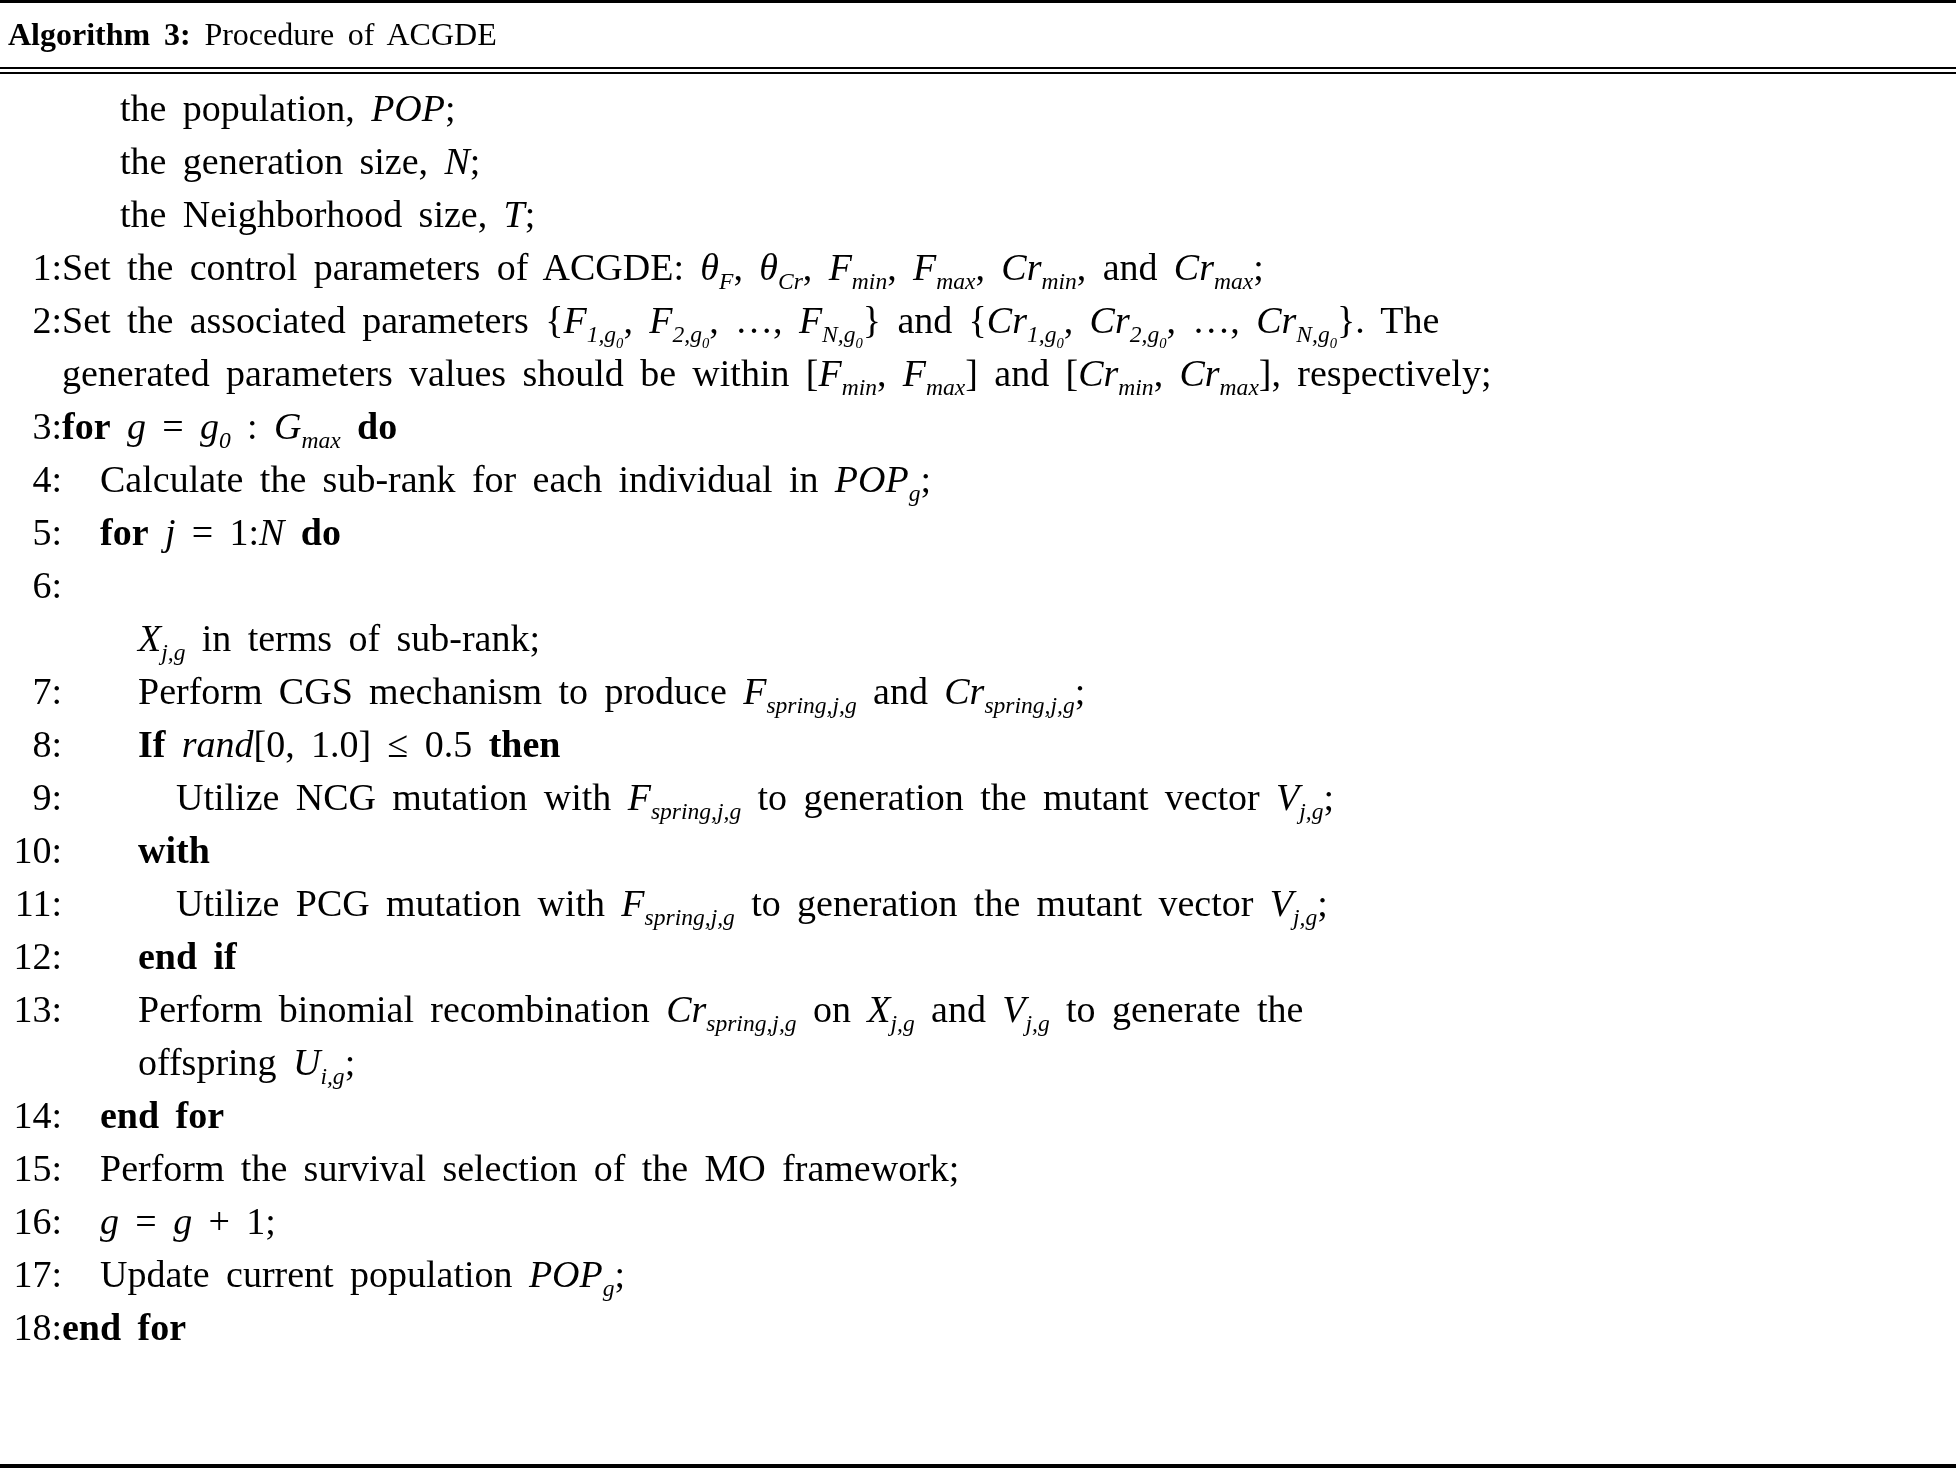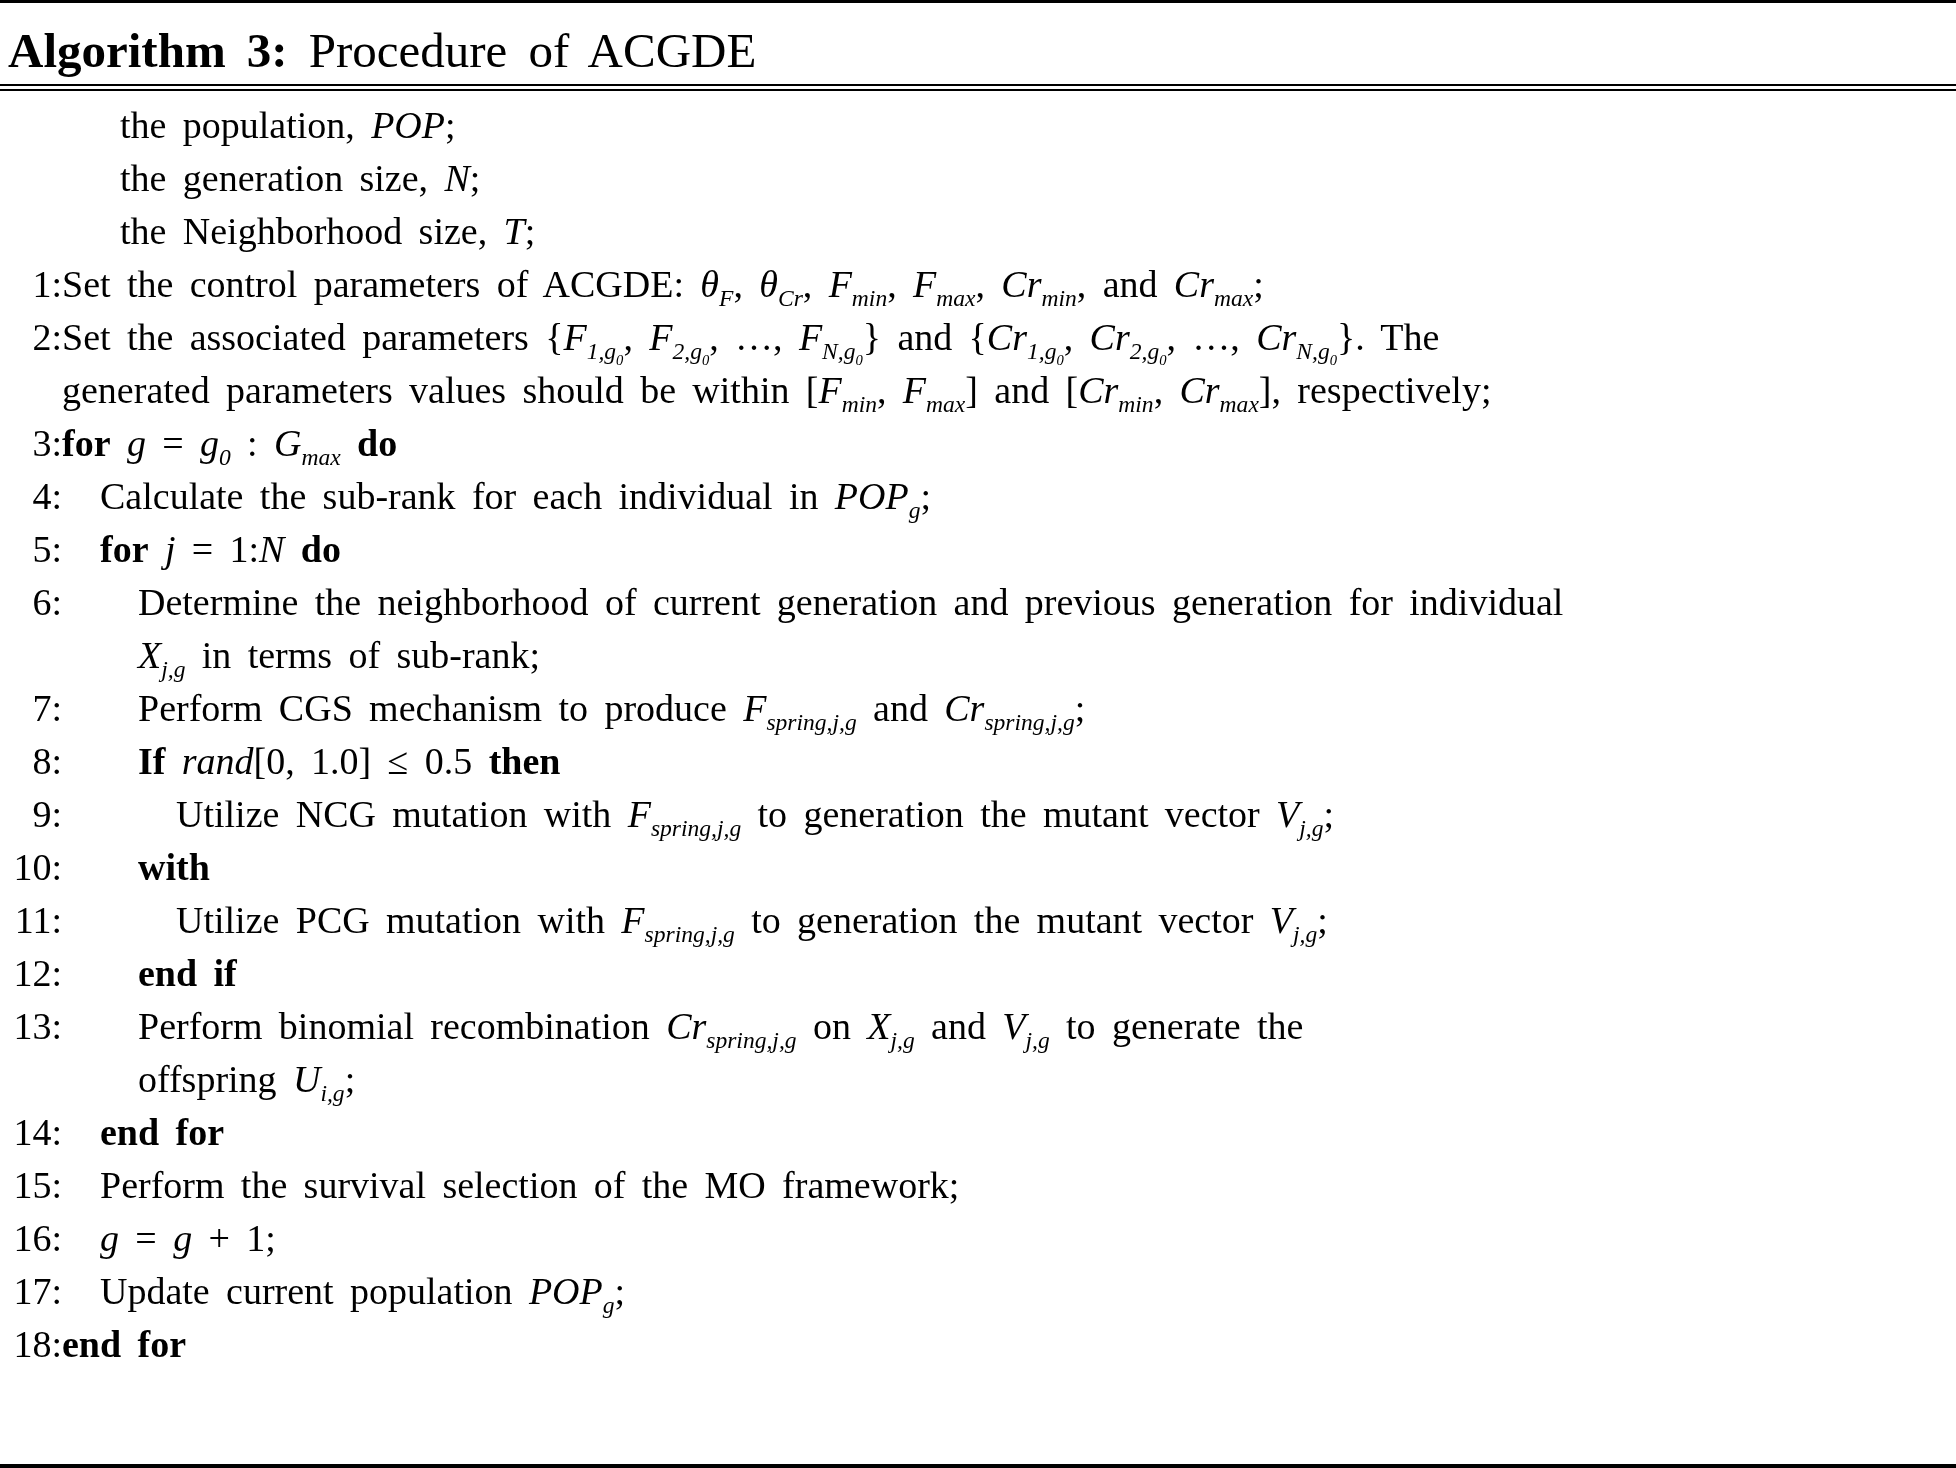--- a/index.html
+++ b/index.html
@@ -15,24 +15,23 @@
     font-size: 38px;
     color: #000000;
     border-top: 3px solid #000000;
     border-bottom: 4px solid #000000;
     overflow: hidden;
     background: #ffffff;
   }
   .algo-title {
     padding: 6px 8px 8px 8px;
     border-bottom: 7px double #000000;
-    font-size: 49px;
+    font-size: 32px;
     line-height: 50px;
     word-spacing: 0.18em;
-    margin-top: 17px;
   }
   .algo-body {
     padding: 8px 4px 0 4px;
     word-spacing: 0.18em;
   }
   .kw { font-weight: bold; }
   .var { font-style: italic; }
   sub {
     font-size: 0.62em;
     line-height: 0;
@@ -93,21 +92,20 @@
         <div class="step">
           <span class="num">4:</span>
           <span class="sbody ind1"><span>Calculate the sub-rank for each individual in </span><span class="var">POP<sub><span class="var">g</span></sub></span><span>;</span></span>
         </div>
         <div class="step">
           <span class="num">5:</span>
           <span class="sbody ind1"><span class="kw">for</span><span> </span><span class="var">j</span><span> = 1:</span><span class="var">N</span><span> </span><span class="kw">do</span></span>
         </div>
         <div class="step">
           <span class="num">6:</span>
-          <span class="sbody ind2"><span>Determine the neighborhood of current generation and previous generation for individual</span></span>
         </div>
         <div class="step">
           <span class="num"> </span>
           <span class="sbody ind2"><span class="var">X<sub><span class="var">j</span><span>,</span><span class="var">g</span></sub></span><span> in terms of sub-rank;</span></span>
         </div>
         <div class="step">
           <span class="num">7:</span>
           <span class="sbody ind2"><span>Perform CGS mechanism to produce </span><span class="var">F<sub><span class="var">spring</span><span>,</span><span class="var">j</span><span>,</span><span class="var">g</span></sub></span><span> and </span><span class="var">Cr<sub><span class="var">spring</span><span>,</span><span class="var">j</span><span>,</span><span class="var">g</span></sub></span><span>;</span></span>
         </div>
         <div class="step">

